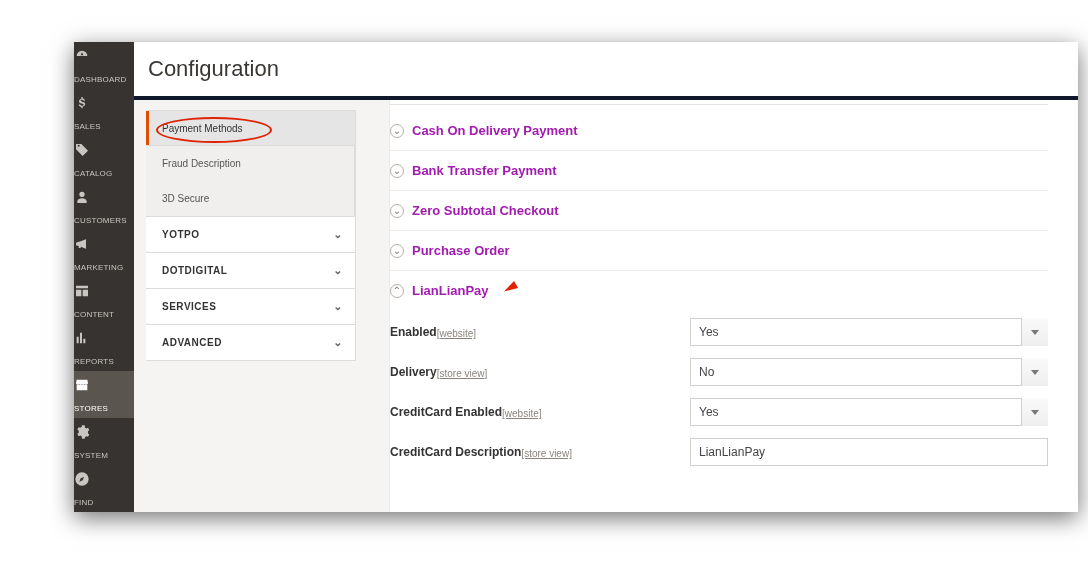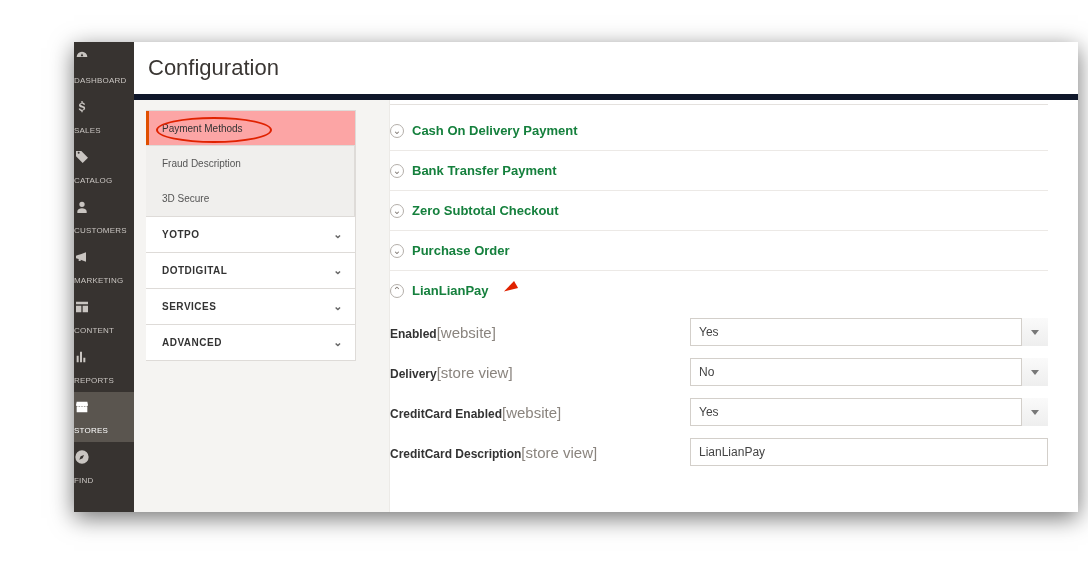--- a/index.html
+++ b/index.html
@@ -35,21 +35,21 @@
   .admin-nav .nav-item.active { background: #5a554f; color: #fff; }
   .admin-nav .nav-item svg { width: 16px; height: 16px; fill: currentColor; }
   .admin-nav .nav-item span.lbl { text-align: center; line-height: 1; }
 
   
   .header {
     position: absolute;
     left: 60px; right: 0; top: 0;
     height: 58px;
     background: #fff;
-    border-bottom: 6px solid #0f172a;
+    border-bottom: 4px solid #0f172a;
     display: flex; align-items: center; justify-content: space-between;
     padding: 0 10px 0 14px;
   }
   .header h1 {
     font-weight: 400;
     font-size: 22px;
     color: #3a3633;
   }
   .save-btn {
     background: #eb5202;
@@ -83,21 +83,21 @@
     display: flex; align-items: center;
     padding-left: 16px;
     font-size: 11px;
     color: #444;
     cursor: pointer;
   }
   .settings-panel .tab:not(:first-child) { border-top: none; }
   .settings-panel .tab.active-tab {
     font-size: 10px;
     color: #333;
-    background: #fca5a5;
+    background: #e5e5e5;
   }
   .settings-panel .tab.active-tab::before {
     content: "";
     position: absolute; left: 0; top: 0; bottom: 0; width: 3px;
     background: #e04f00;
   }
   .settings-panel .sub-list {
     background: #f0efed;
     border: 1px solid #dedbd8;
     border-top: none; border-left: none;
@@ -157,21 +157,21 @@
   }
   .acc-row.last { border-bottom: none; }
   .acc-row .toggle {
     width: 14px; height: 14px;
     border: 1px solid #b4afaa;
     border-radius: 50%;
     display: inline-flex; align-items: center; justify-content: center;
     font-size: 10px; color: #7d7670; line-height: 1;
     flex-shrink: 0;
   }
-  .acc-row .label { font-size: 13px; color: #15803d; font-weight: 600; }
+  .acc-row .label { font-size: 13px; color: #a21caf; font-weight: 600; }
   .acc-row.open .toggle { color: #7d7670; }
 
   
   .red-arrow {
     display:inline-block;
     width:0;height:0;
     border-top: 4px solid transparent;
     border-bottom: 4px solid transparent;
     border-right: 14px solid #e02200;
     transform: rotate(-30deg);
@@ -186,21 +186,21 @@
     display: flex; align-items: center;
     margin-bottom: 12px;
   }
   .form-row .flabel {
     width: 260px;
     text-align: right;
     padding-right: 12px;
     font-size: 12px; color: #333; font-weight: 600;
     display: flex; flex-direction: row; align-items: flex-end;
   }
-  .form-row .scope { font-size: 15px; color: #8a847e; font-weight: 400; }
+  .form-row .scope { font-size: 10px; color: #8a847e; font-weight: 400; text-decoration: underline; }
   .form-row .control { flex: 1; display: flex; }
   .form-row select, .form-row input[type=text] {
     flex: 1;
     height: 28px;
     border: 1px solid #d3cfca;
     padding: 0 8px;
     font-size: 12px;
     color: #444;
     background: #fff;
     margin-left: 40px;
@@ -275,20 +275,26 @@
       <span class="lbl">REPORTS</span>
     </div>
     <div class="nav-item active">
       <svg viewBox="0 0 24 24">
           <path d="M4 4h16l1 5a3 3 0 0 1-5 2 3 3 0 0 1-4 0 3 3 0 0 1-4 0 3 3 0 0 1-5-2zm0 8h16v8H4z"></path>
         </svg>
       <span class="lbl">STORES</span>
     </div>
     <div class="nav-item">
       <svg viewBox="0 0 24 24">
+          <path d="M12 8a4 4 0 1 0 4 4 4 4 0 0 0-4-4zm9 4a7.9 7.9 0 0 0-.1-1.2l2.1-1.6-2-3.4-2.5 1a8 8 0 0 0-2-1.2L16 2h-4l-.5 2.6a8 8 0 0 0-2 1.2l-2.5-1-2 3.4L7.1 10A7.9 7.9 0 0 0 7 12a7.9 7.9 0 0 0 .1 1.2L5 14.8l2 3.4 2.5-1a8 8 0 0 0 2 1.2L12 22h4l.5-2.6a8 8 0 0 0 2-1.2l2.5 1 2-3.4-2.1-1.6A7.9 7.9 0 0 0 21 12z"></path>
+        </svg>
+      <span class="lbl">SYSTEM</span>
+    </div>
+    <div class="nav-item">
+      <svg viewBox="0 0 24 24">
           <path d="M12 2a10 10 0 1 0 10 10A10 10 0 0 0 12 2zm3 7-2 5-5 2 2-5z"></path>
         </svg>
       <span class="lbl">FIND</span>
     </div>
   </nav>
 
   <div class="header">
     <h1>Configuration</h1>
   </div>
 

